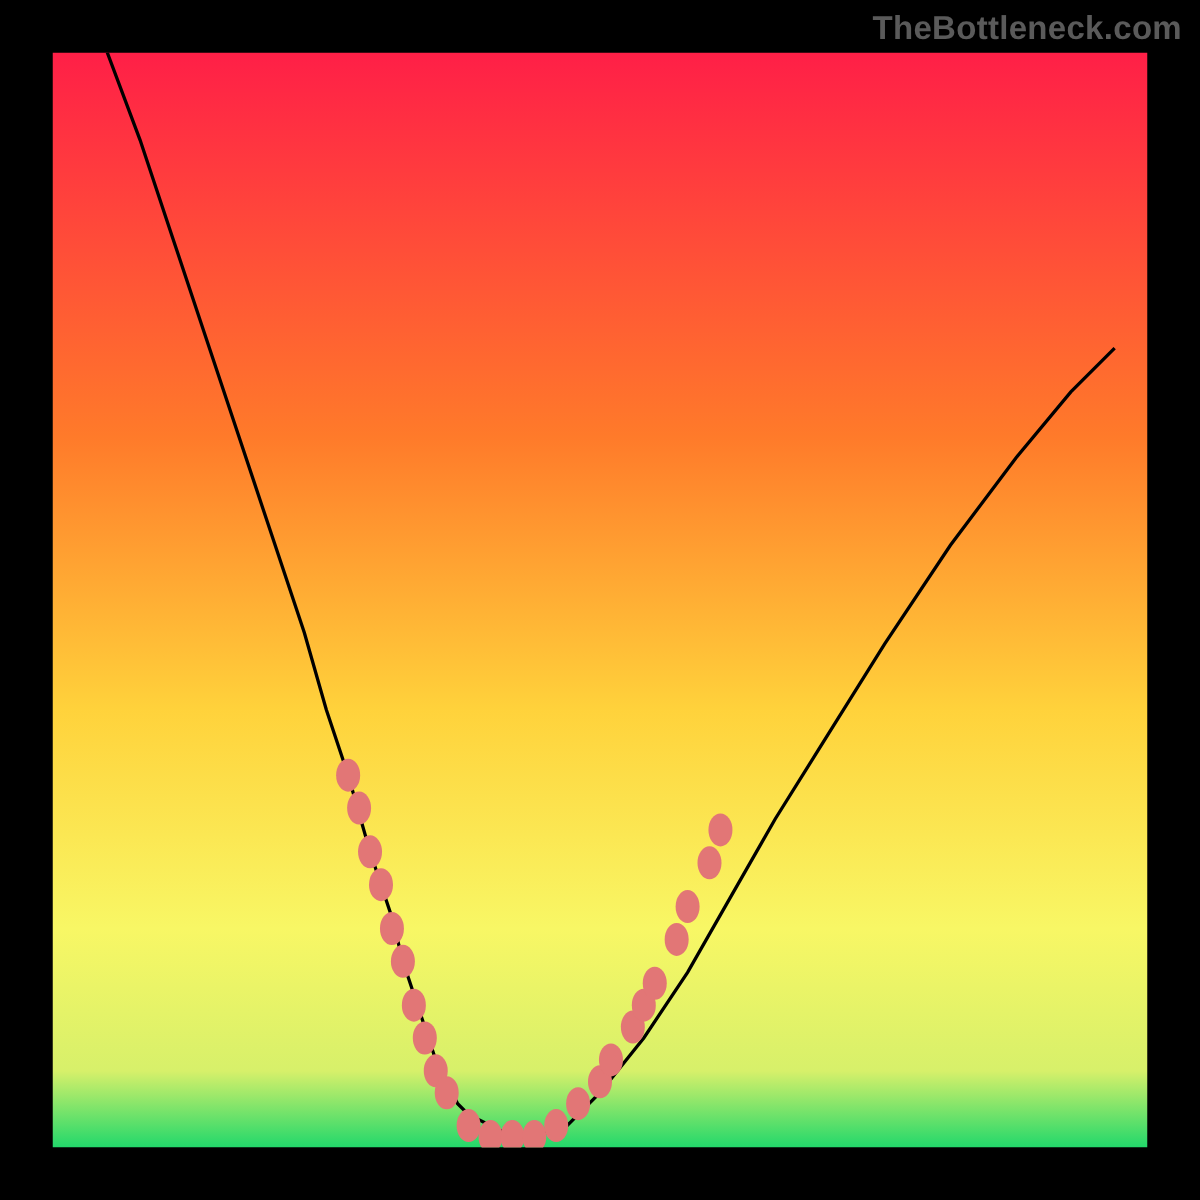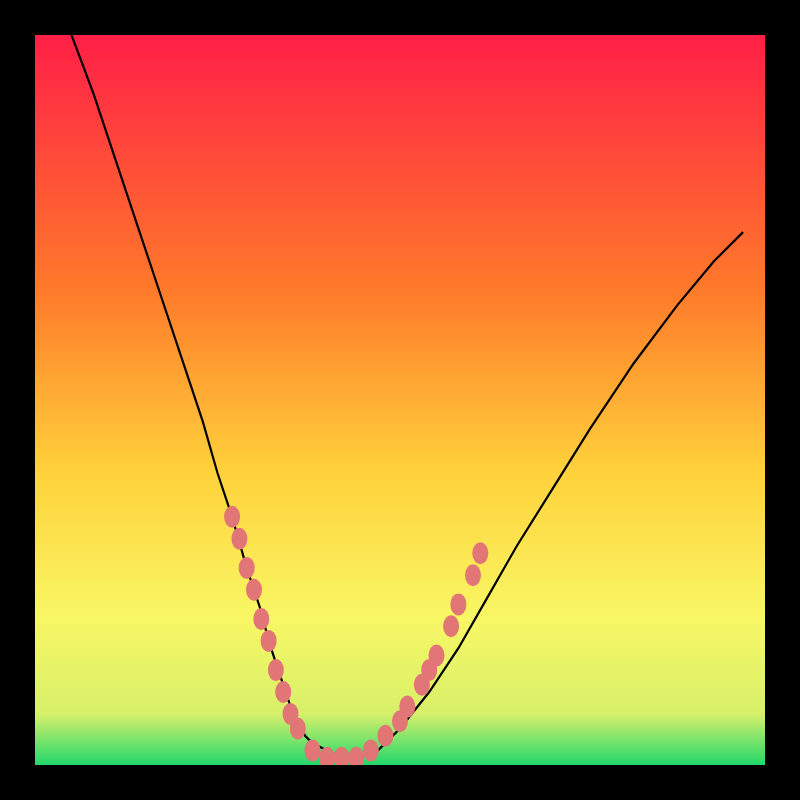--- a/index.html
+++ b/index.html
@@ -35,20 +35,21 @@
     top: 35px;
     width: 730px;
     height: 730px;
   }
   svg { display: block; }
 </style>
 </head>
 <body>
 
 <div class="frame">
+  <div class="watermark">TheBottleneck.com</div>
   <div class="plot">
     <svg id="chart-svg" width="730" height="730" viewBox="0 0 730 730">
       <defs>
         <linearGradient id="bg-grad" x1="0" y1="0" x2="0" y2="1">
           <stop id="g0" offset="0%" stop-color="#ff1f47"></stop>
           <stop id="g1" offset="35%" stop-color="#ff7a2a"></stop>
           <stop id="g2" offset="60%" stop-color="#ffd23b"></stop>
           <stop id="g3" offset="80%" stop-color="#f8f765"></stop>
           <stop id="g4" offset="93%" stop-color="#d7f06a"></stop>
           <stop id="g5" offset="100%" stop-color="#22d86b"></stop>

